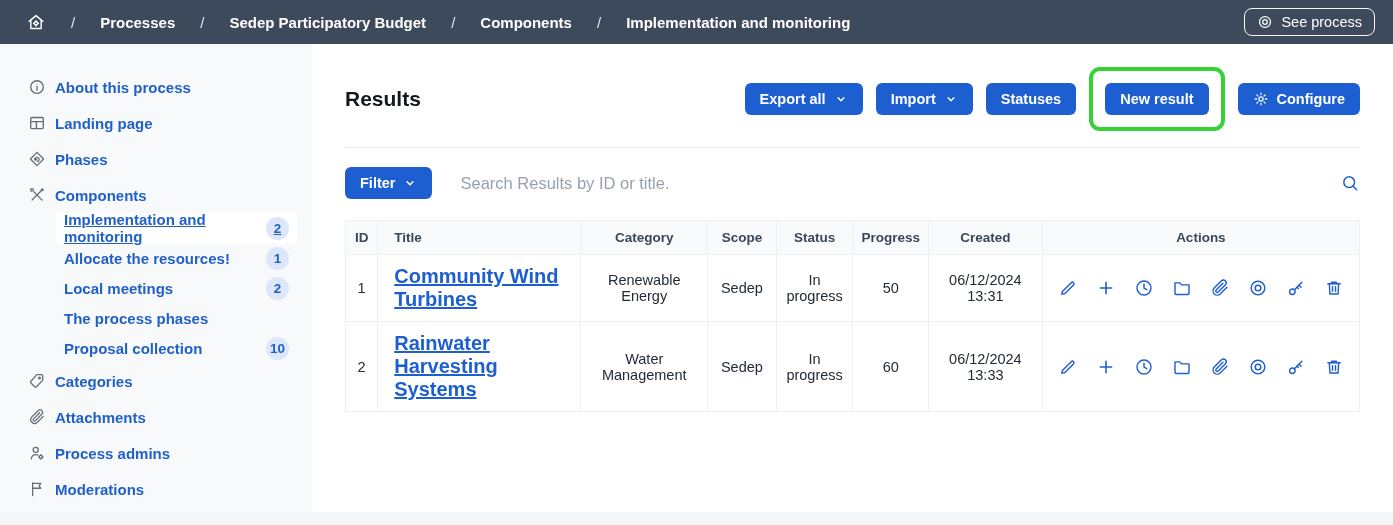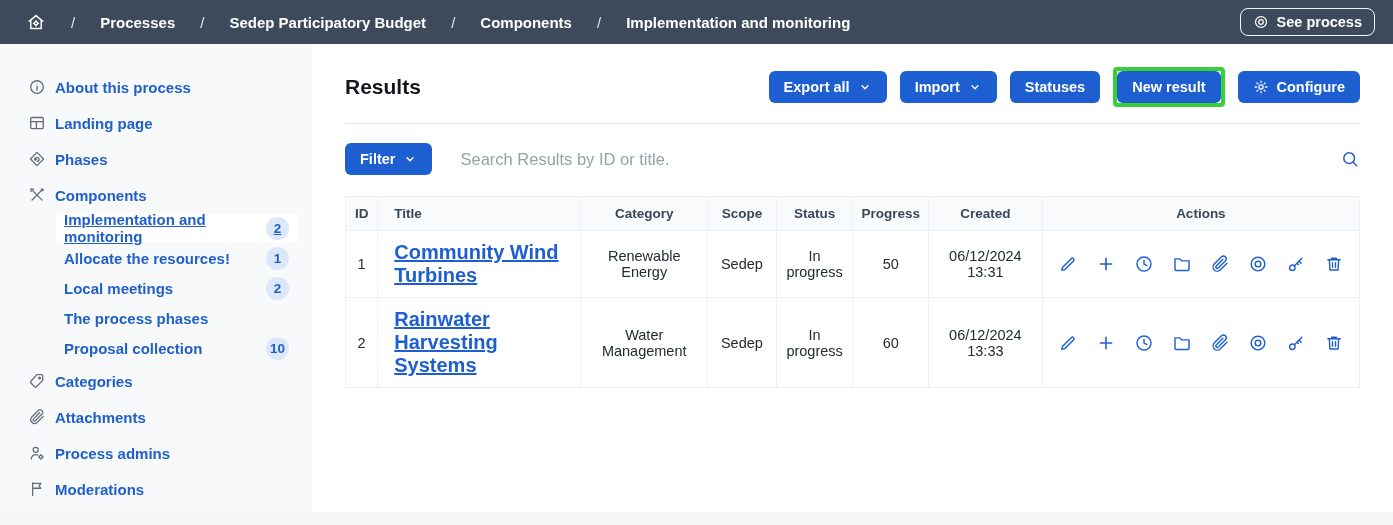--- a/index.html
+++ b/index.html
@@ -22,21 +22,21 @@
     padding:0 18px 0 26px;
   }
   .crumbs { display:flex; align-items:center; gap:25px; font-size:15px; font-weight:700; }
   .crumb { color:#fff; text-decoration:none; cursor:pointer; }
   .crumb-sep { color:rgba(255,255,255,.85); font-weight:400; }
   .home-btn { color:#fff; cursor:pointer; display:flex; align-items:center; }
   .see-process {
     display:flex; align-items:center; gap:8px;
     background:transparent; border:1.5px solid rgba(255,255,255,.95);
     color:#fff; border-radius:8px; padding:5px 12px;
-    font-size:14.5px; font-weight:700; font-family:inherit; cursor:pointer;
+    font-size:14.5px; font-weight:400; font-family:inherit; cursor:pointer;
   }
 
   
   .content { display:flex; height:468px; }
 
   
   .sidebar { width:312px; background:#f7f9fa; padding-top:25px; flex-shrink:0; }
   .side-item {
     display:flex; align-items:center; gap:9px;
     height:36px; padding:0 20px 0 28px;
@@ -63,21 +63,21 @@
   .main { flex:1; background:#ffffff; padding:23px 33px 0; }
   .main-header { display:flex; align-items:center; justify-content:space-between; }
   .page-title { margin:0; font-size:21px; font-weight:700; color:#14181d; }
   .toolbar { display:flex; align-items:center; gap:13px; }
   .btn {
     background:#1d5fd0; color:#fff; border:none; border-radius:6px;
     padding:8px 15px; font-size:14.5px; font-weight:700; font-family:inherit;
     display:flex; align-items:center; gap:8px; cursor:pointer; white-space:nowrap;
   }
   .highlight-box {
-    display:inline-flex; border:4px solid #36d136; border-radius:4px; padding:0;
+    display:inline-flex; border:4px solid #36d136; border-radius:11px; padding:12px;
   }
   .divider { border:none; border-top:1px solid #e3e6ea; margin:16px 0 0; }
 
   .filter-row { display:flex; align-items:center; gap:26px; margin-top:19px; }
   .search-input {
     flex:1; border:none; outline:none; background:transparent;
     font-family:inherit; font-size:16.5px; color:#333;
   }
   .search-input::placeholder { color:#97a1ab; }
   .search-icon { color:#2160c9; cursor:pointer; flex-shrink:0; }

